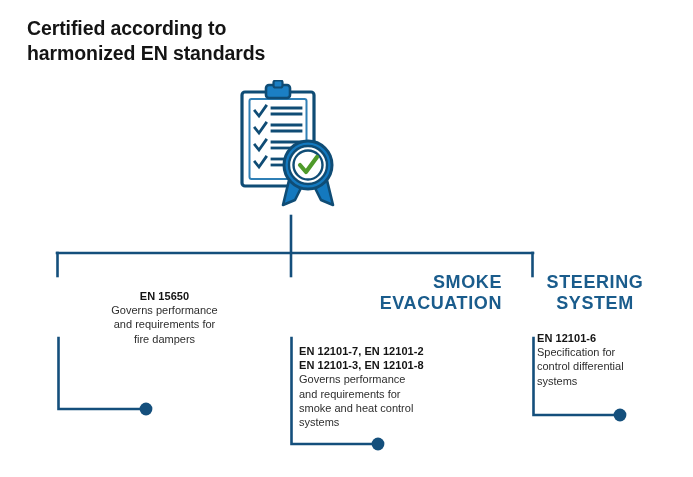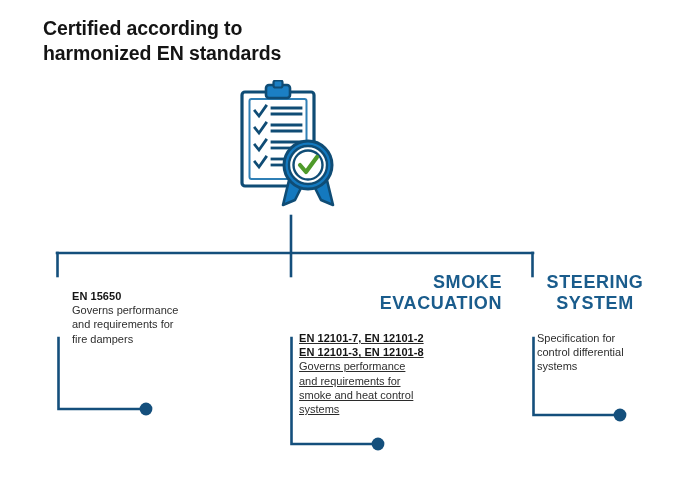--- a/index.html
+++ b/index.html
@@ -15,21 +15,21 @@
     position: relative;
     width: 693px;
     height: 477px;
     background: #ffffff;
     overflow: hidden;
   }
 
   
   #title {
     position: absolute;
-    left: 43px;
+    left: 27px;
     top: 16px;
     width: 330px;
     font-size: 19.5px;
     font-weight: bold;
     line-height: 25px;
     color: #141414;
     letter-spacing: -0.1px;
     white-space: pre-line;
   }
 
@@ -78,26 +78,26 @@
     letter-spacing: 0.05px;
   }
   .col-desc {
     white-space: pre-line;
     color: #2e2e2e;
   }
 
   
   #col-1            { left: 40px;  top: 272px; width: 230px; }
   #col-1 .col-heading { width: 230px; }
-  #col-1 .col-body  { margin-top: 17px; margin-left: 32px; width: 185px; }
+  #col-1 .col-body  { margin-top: 17px; margin-left: 32px; width: 185px; text-align: center; }
 
   
   #col-2            { left: 272px; top: 272px; width: 230px; }
   #col-2 .col-heading { width: 230px; text-align: right; }
-  #col-2 .col-body  { margin-top: 17px; margin-left: 27px; width: 195px; text-decoration: underline; }
+  #col-2 .col-body  { margin-top: 30px; margin-left: 27px; width: 195px; }
 
   
   #col-3            { left: 505px; top: 272px; width: 180px; }
   #col-3 .col-heading { width: 180px; text-align: center; }
   #col-3 .col-body  { margin-top: 17px; margin-left: 32px; width: 150px; }
 </style>
 </head>
 <body>
 
 <div id="infographic">
@@ -188,19 +188,20 @@
 and requirements for
 smoke and heat control
 systems</div>
     </div>
   </div>
 
   <div id="col-3" class="column">
     <div class="col-heading">STEERING
 SYSTEM</div>
     <div class="col-body">
+      <div class="col-std">EN 12101-6</div>
       <div class="col-desc">Specification for
 control differential
 systems</div>
     </div>
   </div>
 
 </div>
 
 </body></html>

